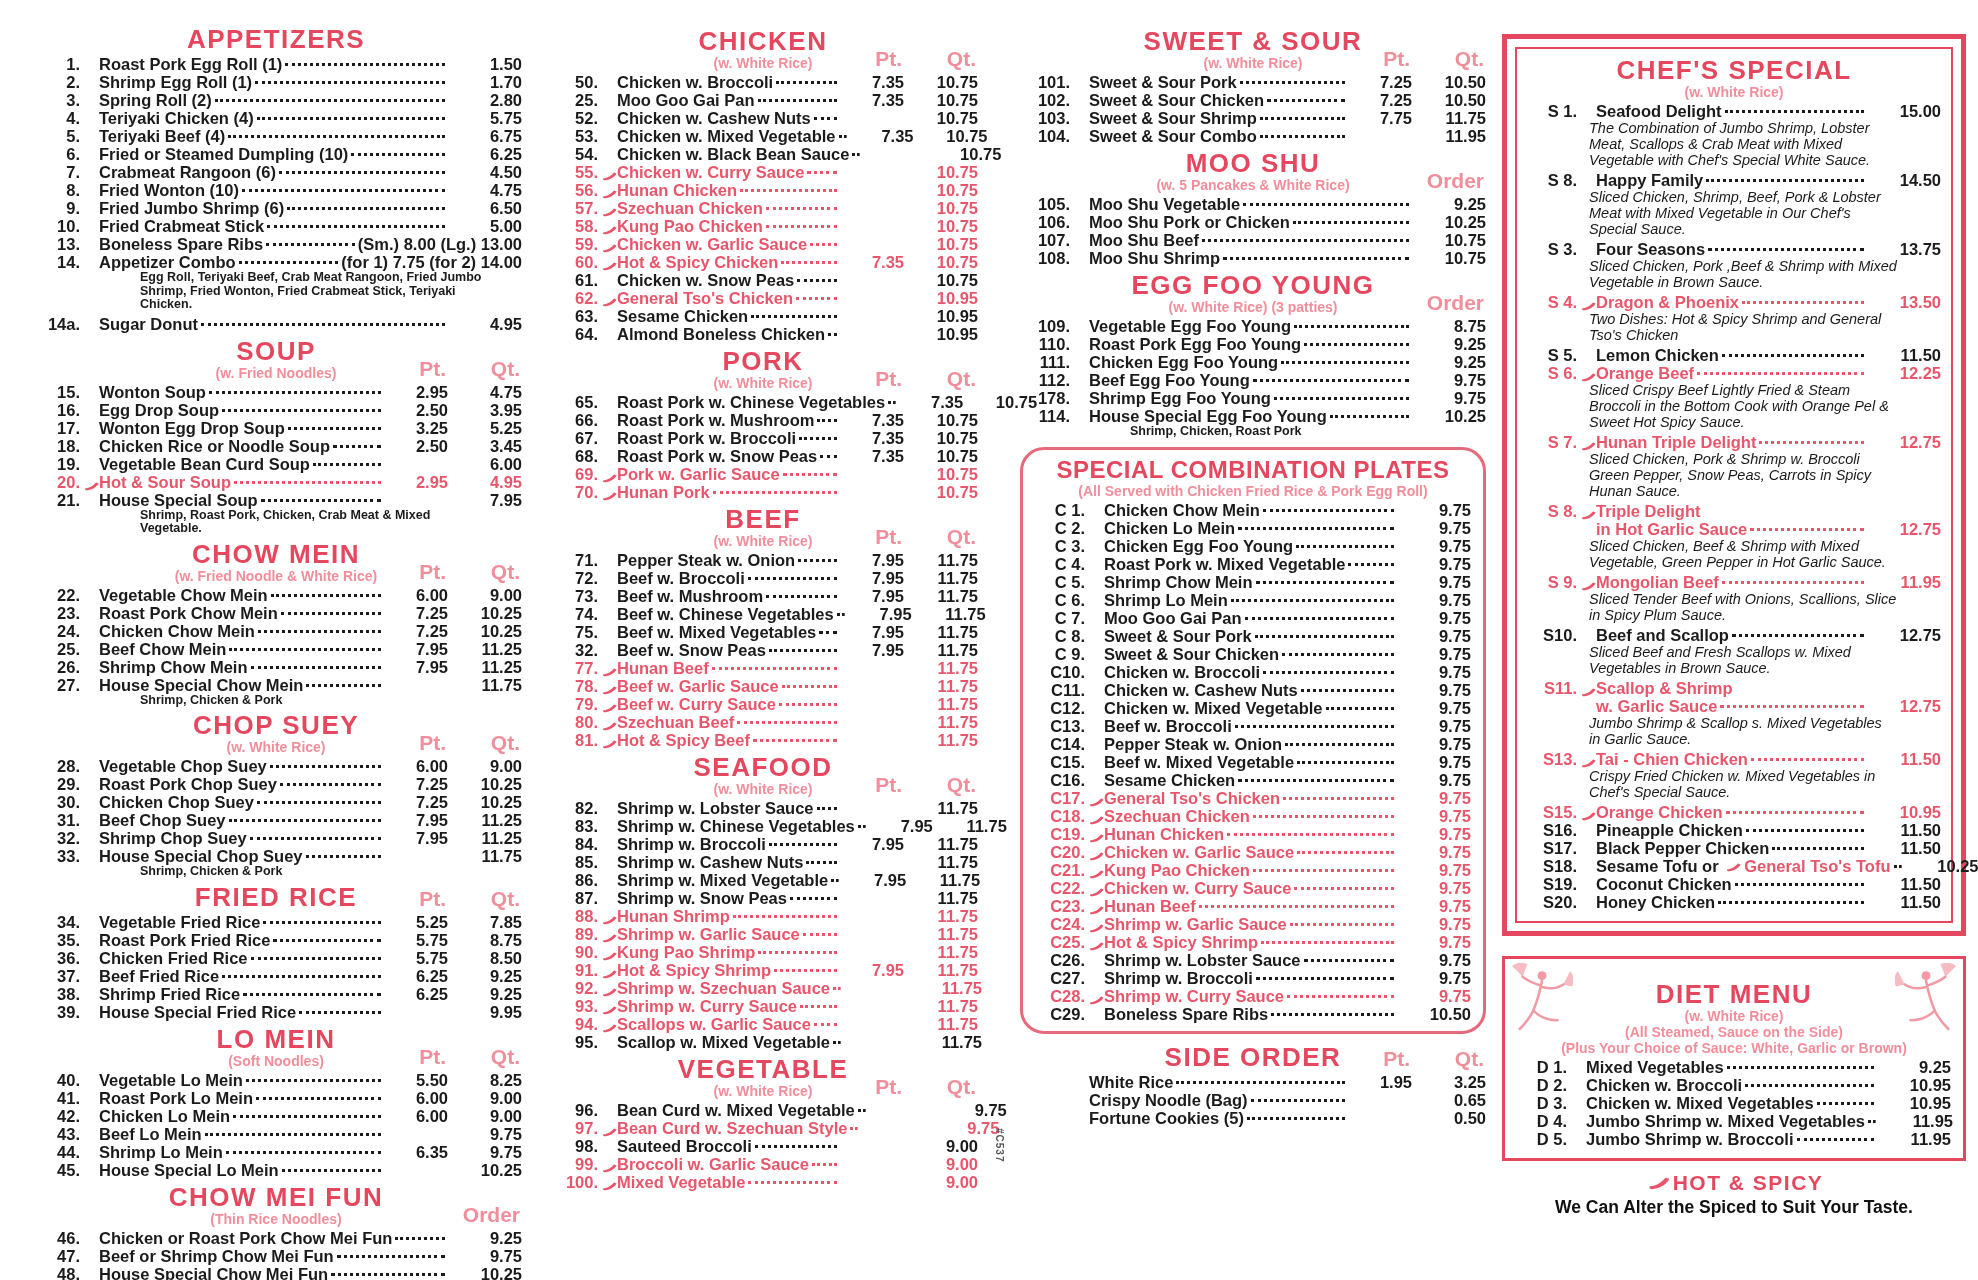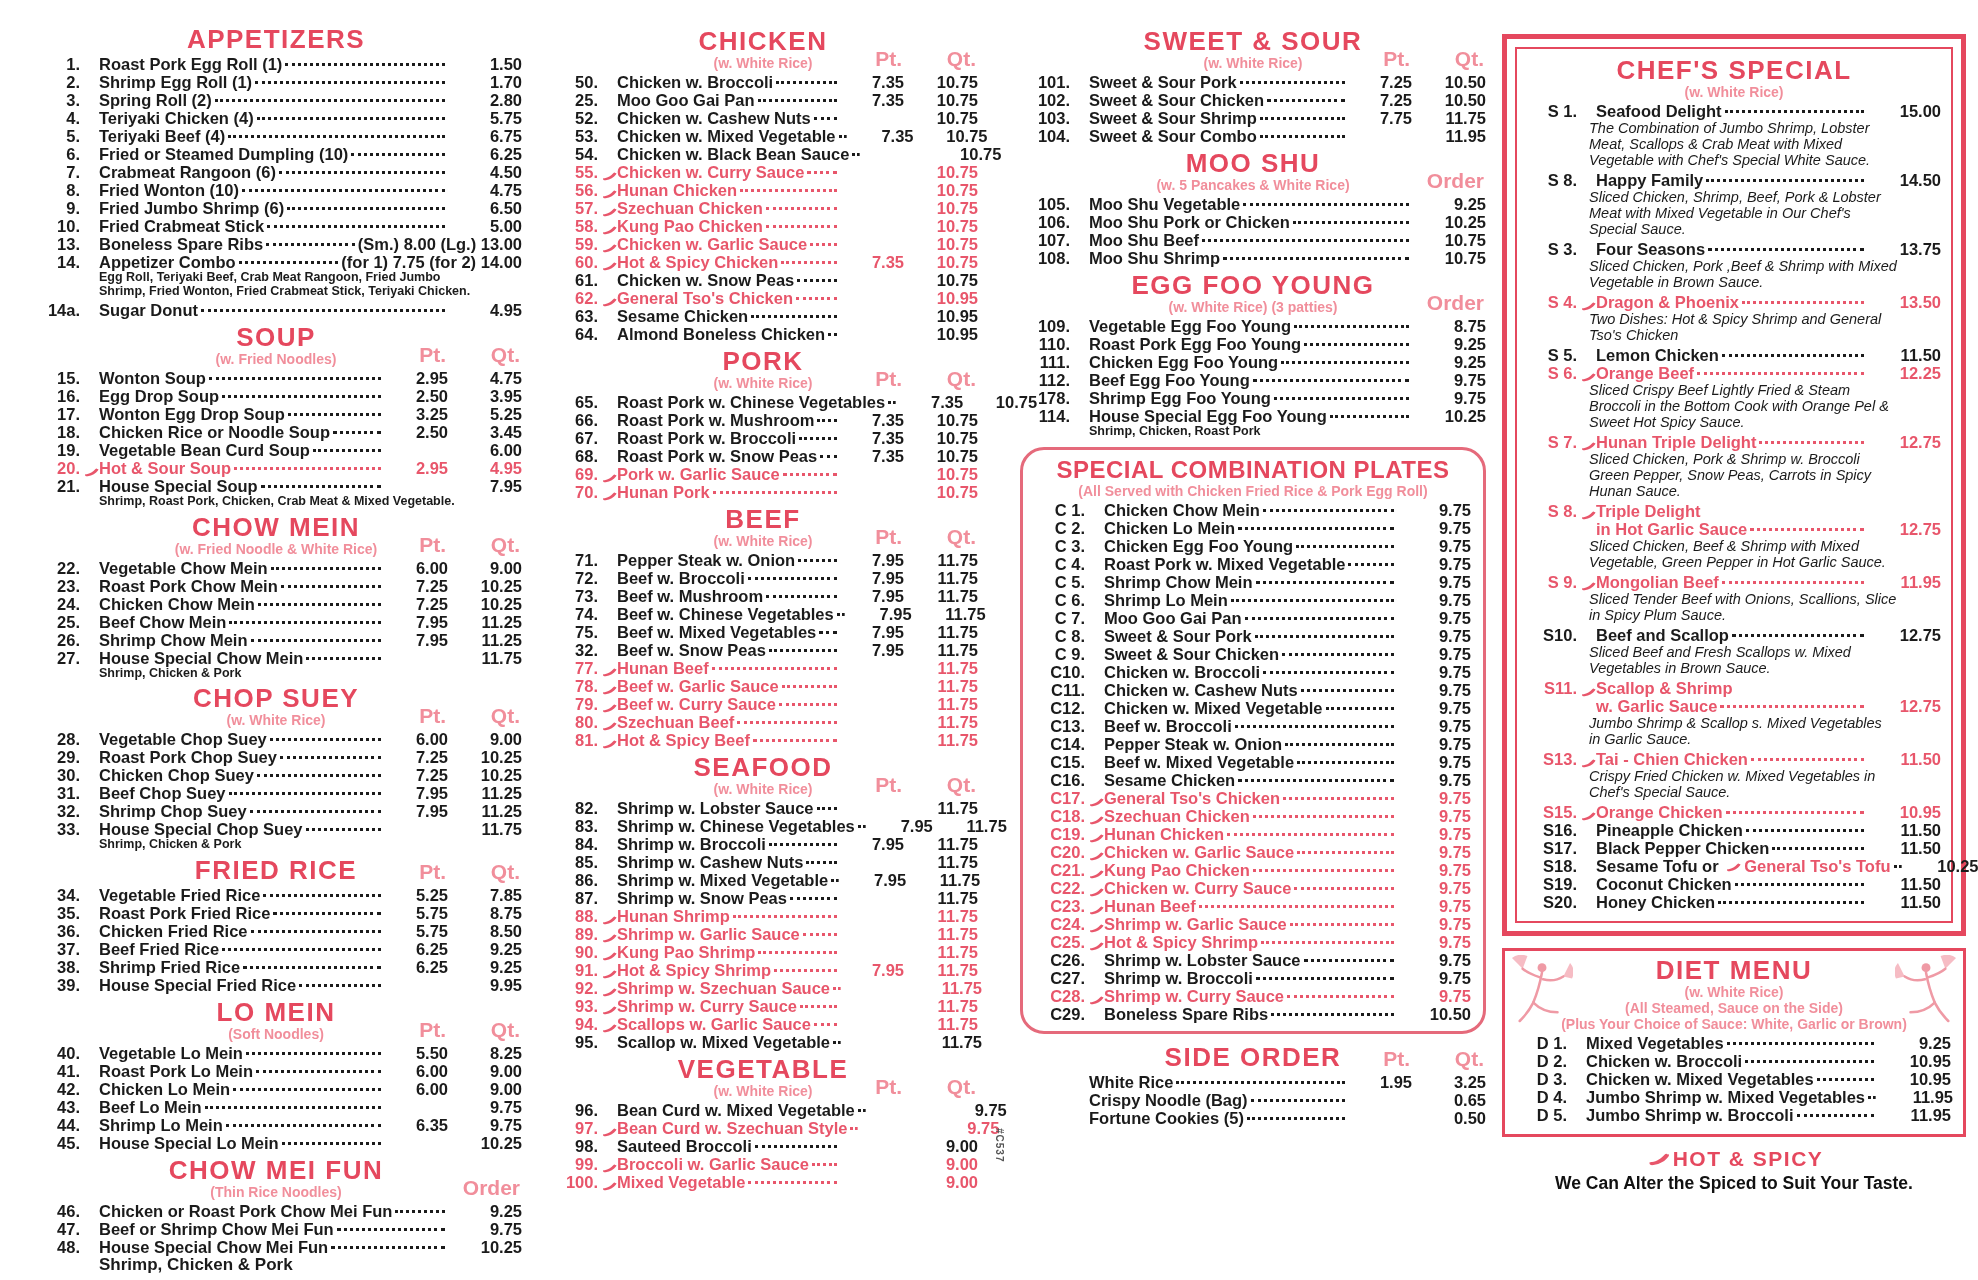--- a/index.html
+++ b/index.html
@@ -28,28 +28,28 @@
   .row.spicy{color:var(--spicy);}
   .num{flex:none;width:50px;text-align:right;position:relative;}
   .name{flex:none;margin-left:19px;}
   .name .sp{color:var(--spicy);}
   .leader{flex:1;min-width:8px;margin:0 3px;border-bottom:3px dotted currentColor;transform:translateY(-4px);}
   .pt{flex:none;width:64px;text-align:right;}
   .qt{flex:none;width:74px;text-align:right;}
   .ptx{flex:none;text-align:right;}
   .chili{position:absolute;right:-19px;top:3px;color:var(--spicy);}
   .chili-inline{display:inline-block;margin:0 3px;color:var(--spicy);}
-  .note{font-size:12.5px;line-height:13.5px;font-weight:700;margin:0 36px 3px 69px;white-space:normal;}
+  .note{font-size:12.5px;line-height:13.5px;font-weight:700;margin:0 36px 3px 110px;white-space:normal;}
   .note.big{font-size:17px;line-height:18px;margin-left:69px;}
   .desc{font-style:italic;font-weight:400;font-size:14.5px;line-height:16px;margin:0 44px 3px 62px;white-space:normal;}
   .frame-rounded{border:3.5px solid var(--frame);border-radius:24px;padding:6px 12px 8px;margin:8px 0 10px;}
   .frame-rounded .sec-title{font-size:24px;letter-spacing:0.5px;}
   .frame-chef{border:5px solid var(--red);padding:8px;}
   .chef-inner{border:2px solid var(--red);padding:8px 10px 10px;}
-  .frame-diet{border:3px solid var(--red);padding:6px 12px 10px;margin-top:12px;position:relative;}
+  .frame-diet{border:3px solid var(--red);padding:22px 12px 10px;margin-top:20px;position:relative;}
   .dancer{position:absolute;top:4px;width:62px;height:70px;}
   .dancer.left{left:6px;}
   .dancer.right{right:6px;transform:scaleX(-1);}
   .hot-footer{text-align:center;margin-top:10px;}
   .hot-title{color:var(--red);font-weight:800;font-size:21px;letter-spacing:1.5px;}
   .hot-title .chili-inline svg{width:22px;height:13px;}
   .hot-note{font-size:17.5px;font-weight:700;margin-top:2px;color:#111;}
   #side-code{position:absolute;left:994px;top:1128px;writing-mode:vertical-rl;font-size:10px;letter-spacing:1px;color:#555;font-weight:700;}
 </style>
 </head>

